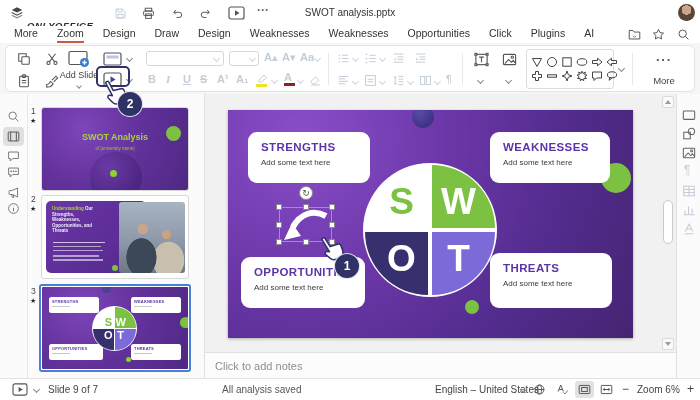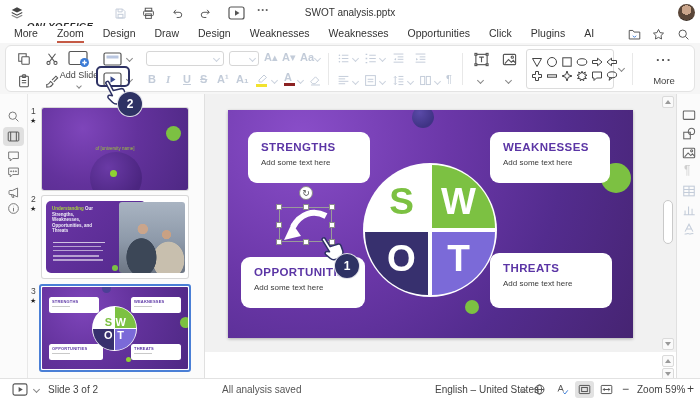--- a/index.html
+++ b/index.html
@@ -483,20 +483,21 @@
   </div>
 
   <div id="thumbs" class="abs">
 
     <span class="abs tnum" style="left:3px;top:12px;">1</span>
     <span class="abs tstar" style="left:2px;top:23px;">★</span>
     <div class="abs thumb t-purple" style="left:14px;top:14px;width:146px;height:82px;">
       <div class="deco" style="left:48px;top:44px;width:52px;height:52px;background:radial-gradient(circle at 35% 30%, #6a3aa6, #4b2580 70%);"></div>
       <div class="deco" style="left:124px;top:18px;width:15px;height:15px;background:#7cc142;"></div>
       <div class="deco" style="left:68px;top:62px;width:7px;height:7px;background:#8fd132;"></div>
+      <div class="abs" style="left:0;top:24px;width:146px;text-align:center;font-size:9px;font-weight:bold;color:#a6d23e;">SWOT Analysis</div>
       <div class="abs" style="left:0;top:38px;width:146px;text-align:center;font-size:4.5px;color:#9cc43c;">of [university name]</div>
     </div>
 
     <span class="abs tnum" style="left:3px;top:100px;">2</span>
     <span class="abs tstar" style="left:2px;top:111px;">★</span>
     <div class="abs thumb" style="left:14px;top:102px;width:146px;height:82px;background:#fff;">
       <div class="abs" style="left:4px;top:5px;width:100px;height:72px;border-radius:5px;background:linear-gradient(135deg,#6b35a6,#53298c);">
         <div style="padding:5px 6px;font-size:4.5px;font-weight:bold;line-height:5.5px;width:62px;">
           <span style="color:#a6d23e;">Understanding</span>
           <span style="color:#f0eef8;">Our Strengths, Weaknesses, Opportunities, and Threats</span>
@@ -629,20 +630,23 @@
       </div>
   </div>
 
   <div class="sc-btn abs" style="left:662px;top:355px;">
       <span class="tri up"></span>
     </div>
   <div class="sc-btn abs" style="left:662px;top:368px;">
       <span class="tri down"></span>
     </div>
 
+  <div id="notes" class="abs">
+    <span class="abs notes-ph">Click to add notes</span>
+  </div>
 
   <div id="right-panel" class="abs">
     <span class="abs ic tbtn" style="left:5px;top:14px;color:#666;">
       <svg width="14" height="14" viewBox="0 0 16 16">
           <rect x="1.5" y="3.5" width="13" height="9.5" rx="1"></rect>
         </svg>
     </span>
     <span class="abs ic tbtn" style="left:5px;top:33px;color:#666;">
       <svg width="14" height="14" viewBox="0 0 16 16">
           <rect x="2" y="6" width="7.5" height="7.5"></rect>
@@ -677,21 +681,21 @@
   </div>
 
   <div id="statusbar" class="abs">
     <span class="abs ic tbtn" style="left:12px;top:4px;">
       <svg width="16" height="13" viewBox="0 0 17 14">
           <rect x="1" y="1" width="15" height="12" rx="2"></rect>
           <path d="M7 4.2v5.6l4.5-2.8z" fill="currentColor" stroke="none"></path>
         </svg>
     </span>
     <span class="abs chv" style="left:34px;top:8px;"></span>
-    <span class="sb-txt" style="left:48px;">Slide 3 of 2</span>
+    <span class="sb-txt" style="left:48px;">Slide 9 of 7</span>
     <span class="sb-txt" style="left:222px;color:#555;">All analysis saved</span>
 
     <span class="sb-txt tbtn" style="left:435px;">English – United States</span>
     <span class="abs chv" style="left:521px;top:8px;"></span>
     <span class="abs ic tbtn" style="left:533px;top:4px;">
       <svg width="13" height="13" viewBox="0 0 16 16">
           <circle cx="8" cy="8" r="5.5"></circle>
           <ellipse cx="8" cy="8" rx="2.5" ry="5.5"></ellipse>
           <path d="M2.5 8h11"></path>
         </svg>
@@ -709,21 +713,21 @@
           <rect x="4.5" y="5.5" width="7" height="5"></rect>
         </svg>
     </span>
     <span class="abs ic tbtn" style="left:600px;top:4px;">
       <svg width="13" height="13" viewBox="0 0 16 16">
           <rect x="1.5" y="3" width="13" height="10" rx="1"></rect>
           <path d="M4 8h8M4 8l1.7-1.7M4 8l1.7 1.7M12 8l-1.7-1.7M12 8l-1.7 1.7"></path>
         </svg>
     </span>
     <span class="sb-txt tbtn" style="left:622px;font-size:12px;top:3px;">−</span>
-    <span class="sb-txt" style="left:637px;">Zoom 59%</span>
+    <span class="sb-txt" style="left:637px;">Zoom 6%</span>
     <span class="sb-txt tbtn" style="left:687px;font-size:12px;top:3px;">+</span>
   </div>
 
   <div class="hl-box" style="left:96px;top:66px;width:34px;height:21px;"></div>
   <svg class="hand" style="left:101px;top:78px;transform:rotate(-28deg);" width="26" height="30" viewBox="0 0 24 28">
     <path d="M9.5 2.5c0-1.5 3-1.5 3 0v9.2l7 1.8c1.6.4 2.3 1.6 2 3l-1 4.3c-.5 2.3-2.3 3.9-4.8 3.9h-4c-2.6 0-4.3-1.5-5-3.8l-1.6-5c-.5-1.6 1.2-2.8 2.5-1.8l1.9 1.4z" fill="#fff" stroke="#2e3264" stroke-width="1.4" stroke-linejoin="round"></path>
   </svg>
   <div class="badge" style="left:117px;top:91px;">2</div>
 
 </div>

